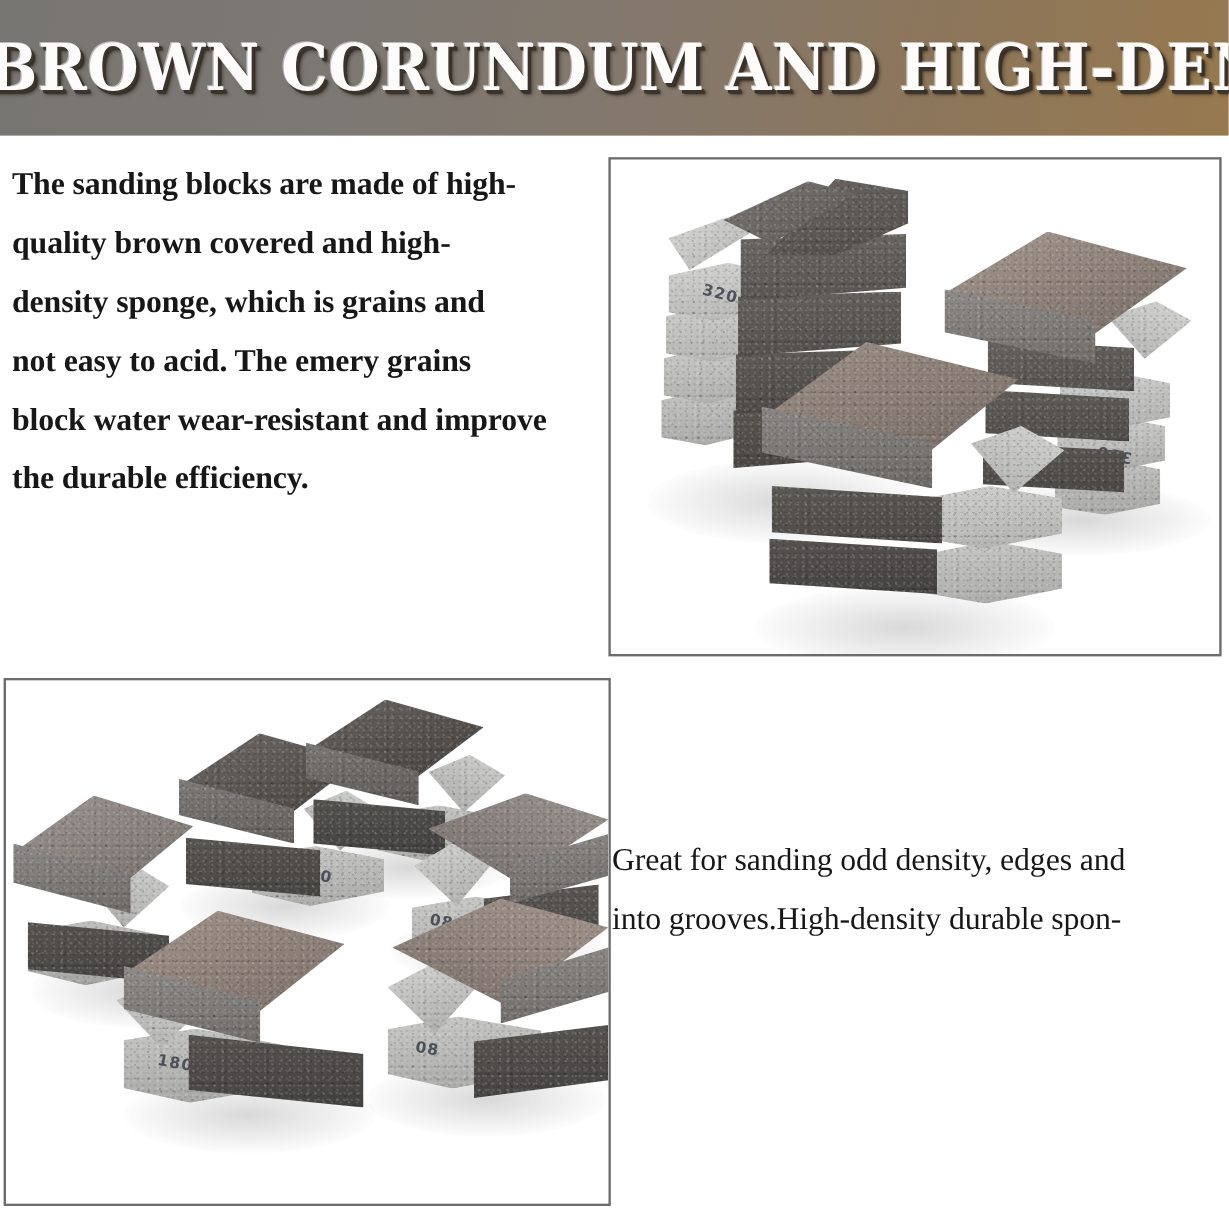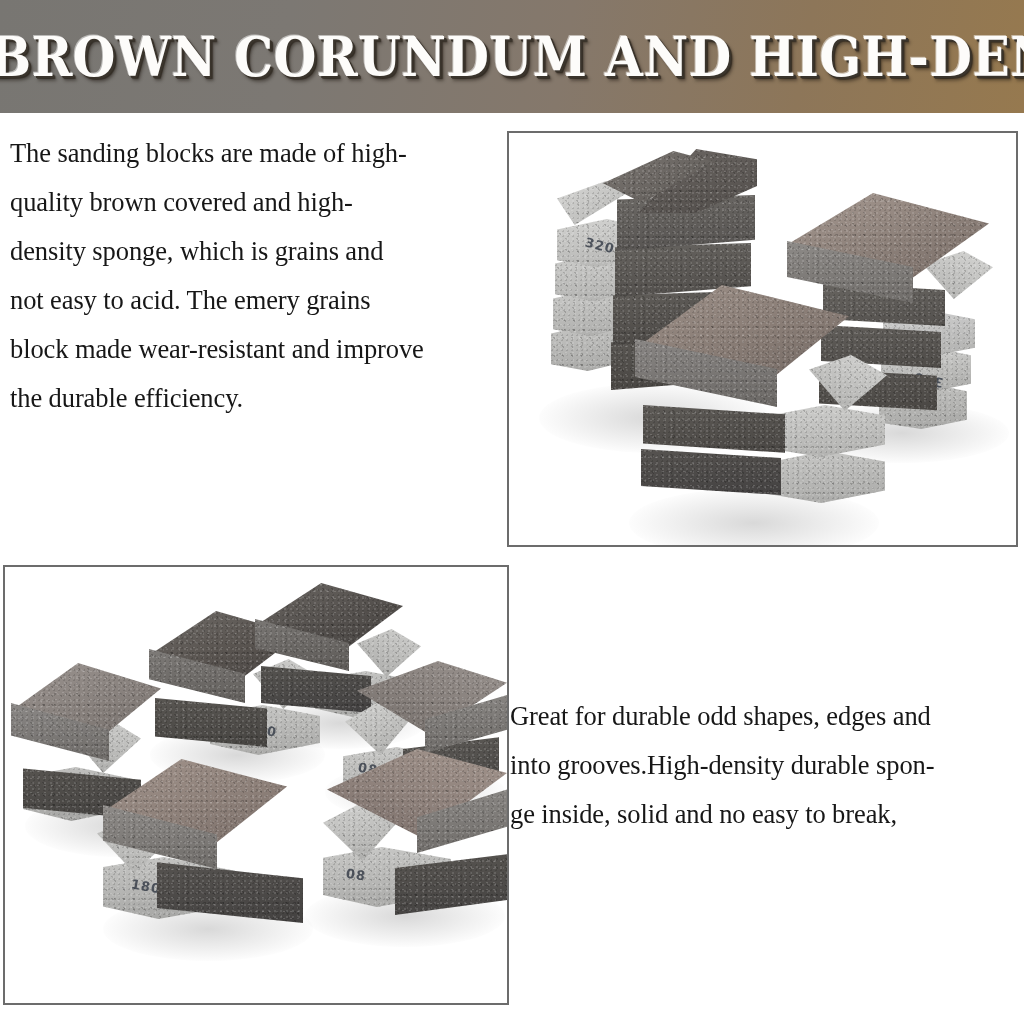--- a/index.html
+++ b/index.html
@@ -54,20 +54,21 @@
     font-family: "Liberation Serif", "DejaVu Serif", serif;
     font-size: 26.5px;
     line-height: 1.85;
     letter-spacing: -0.1px;
     text-align: left;
   }
   #para-left {
     left: 10px;
     top: 129px;
     width: 485px;
+    font-weight: bold;
   }
   #para-right {
     left: 510px;
     top: 692px;
     width: 505px;
   }
   .para-line { display: block; white-space: nowrap; }
 
   
   .photo-frame {
@@ -167,28 +168,27 @@
 
 <div class="banner">
   <div class="banner-title">BROWN CORUNDUM AND HIGH-DENSITY SPONGE</div>
 </div>
 
 <div class="para" id="para-left">
   <span class="para-line">The sanding blocks are made of high-</span>
   <span class="para-line">quality brown covered and high-</span>
   <span class="para-line">density sponge, which is grains and</span>
   <span class="para-line">not easy to acid. The emery grains</span>
-  <span class="para-line">block made wear-resistant and improve</span>
+  <span class="para-line">block water wear-resistant and improve</span>
   <span class="para-line">the durable efficiency.</span>
 </div>
 
 <div class="para" id="para-right">
-  <span class="para-line">Great for durable odd shapes, edges and</span>
+  <span class="para-line">Great for sanding odd density, edges and</span>
   <span class="para-line"> into grooves.High-density durable spon-</span>
-  <span class="para-line">ge inside, solid and no easy to break,</span>
 </div>
 
 <div class="photo-frame" id="photo-top-right">
   <div class="stage">
 
     <div class="shadow-pad" style="left:30px; top:250px; width:230px; height:70px;"></div>
     <div class="shadow-pad" style="left:120px; top:355px; width:250px; height:70px;"></div>
     <div class="shadow-pad" style="left:285px; top:270px; width:215px; height:60px;"></div>
 
     <div class="block">

